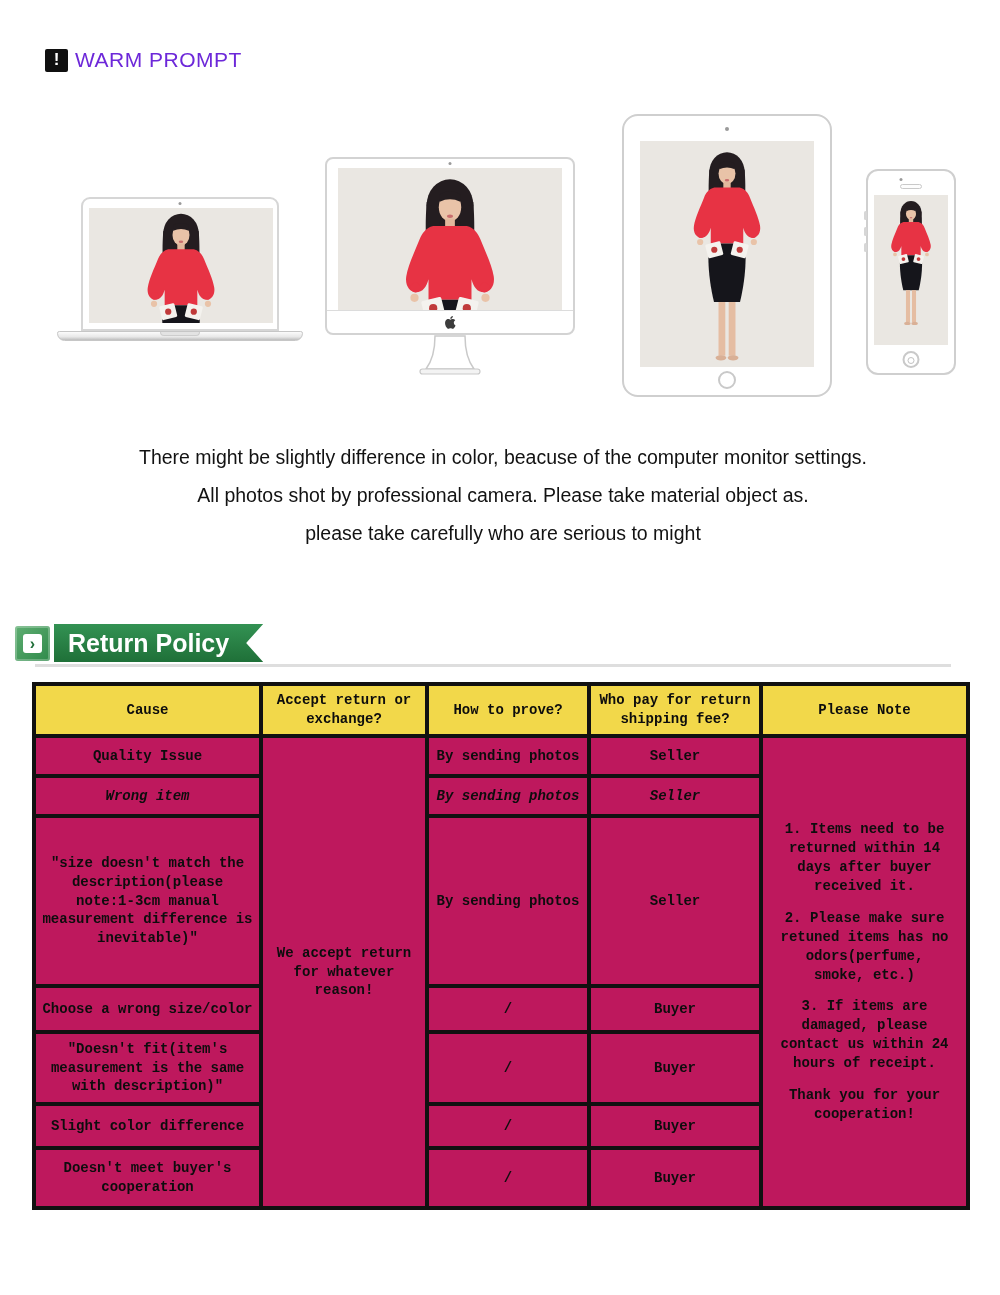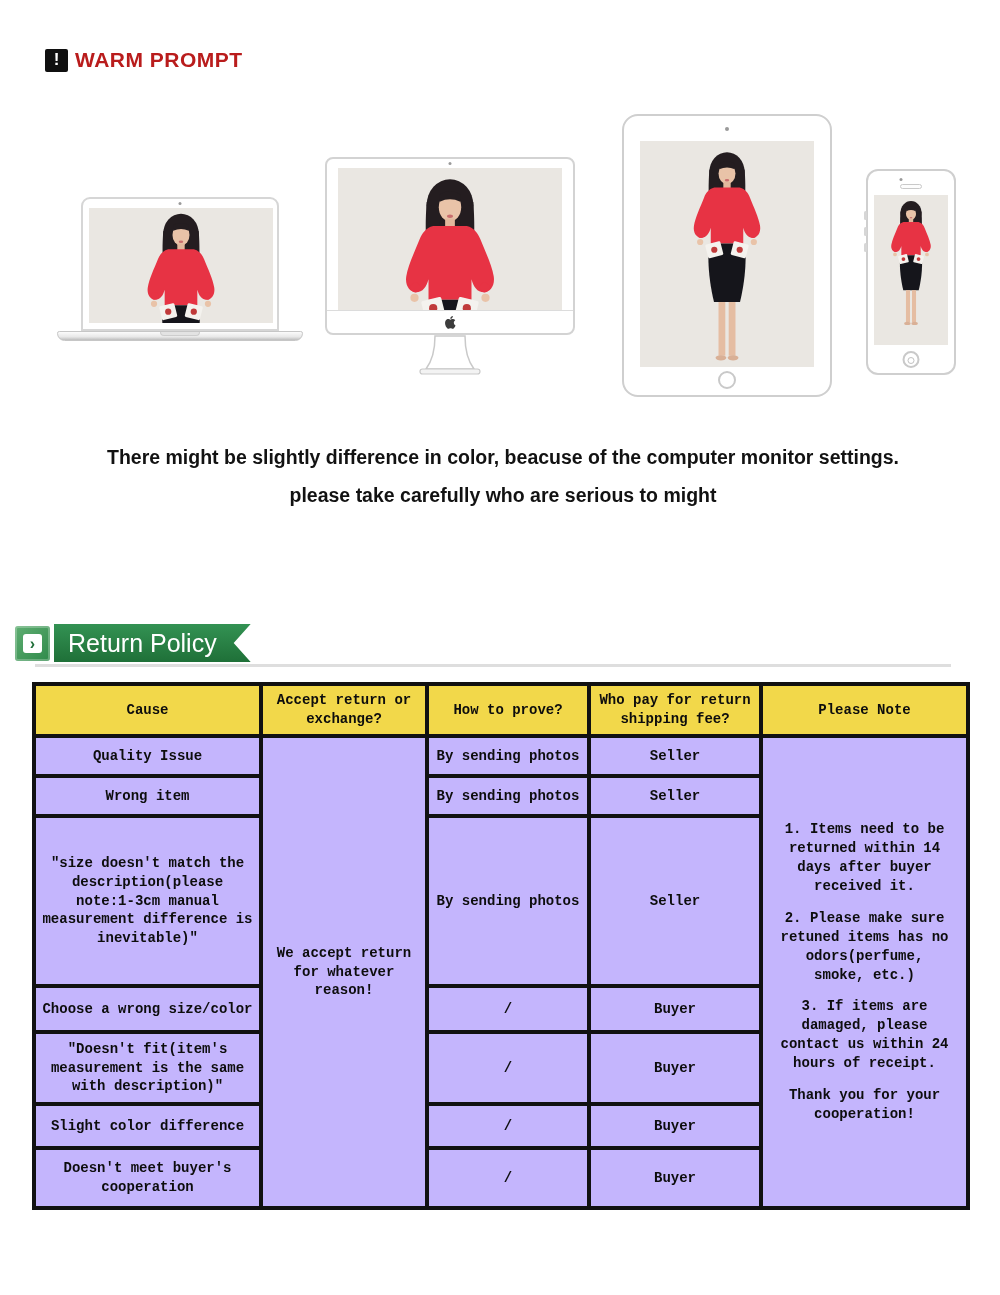--- a/index.html
+++ b/index.html
@@ -4,21 +4,21 @@
 <style>
   * { margin:0; padding:0; box-sizing:border-box; }
   body { background:#ffffff; font-family:"Liberation Sans", sans-serif; }
   .page { position:relative; width:1000px; height:1295px; background:#fff; overflow:hidden; }
 
   
   .warm-prompt { position:absolute; left:45px; top:48px; display:flex; align-items:center; gap:7px; }
   .wp-icon { display:inline-flex; align-items:center; justify-content:center;
              width:23px; height:23px; background:#101010; color:#fff; border-radius:2px;
              font-weight:bold; font-size:17px; }
-  .wp-title { font-size:21px; color:#b91c1c; letter-spacing:0.5px; font-weight:700; }
+  .wp-title { font-size:21px; color:#6d28d9; letter-spacing:0.5px; font-weight:400; }
 
   
   .device { position:absolute; }
   .cam { position:absolute; left:50%; transform:translateX(-50%); width:4px; height:4px;
          border-radius:50%; background:#9a9a9a; }
   .photo { display:block; background:#eae7e2; }
 
   .laptop { left:57px; top:197px; width:246px; }
   .laptop-screen { position:relative; width:198px; height:134px; margin:0 auto;
                    border:2px solid #d6d6d6; border-radius:9px 9px 0 0; background:#fff;
@@ -55,46 +55,46 @@
   .speaker { position:absolute; left:50%; transform:translateX(-50%); top:13px;
              width:22px; height:5px; border:1px solid #c9c9c9; border-radius:3px; background:#fdfdfd; }
   .iphone-photo { width:74px; height:150px; margin:24px auto 0 auto; }
   .iphone .home-btn { width:17px; height:17px; bottom:5px; }
   .iphone .home-dot { position:absolute; left:50%; bottom:9px; transform:translateX(-50%);
              width:7px; height:7px; border:1px solid #c2c2c2; border-radius:50%; }
   .side-btn { position:absolute; left:-4px; width:3px; height:9px; background:#d6d6d6; border-radius:2px; }
 
   
   .notice { position:absolute; left:0; top:438px; width:1000px; text-align:center; }
-  .notice p { font-size:19.5px; line-height:38px; color:#121212; font-weight:700;margin-left:6px; }
+  .notice p { font-size:19.5px; line-height:38px; color:#121212; font-weight:400;margin-left:6px; }
 
   
   .ribbon-row { position:absolute; left:15px; top:624px; display:flex; align-items:center; }
   .ribbon-chevron-box { width:35px; height:35px; border-radius:3px;
         background:linear-gradient(135deg,#5fae72 0%,#2f8a4a 100%);
         display:flex; align-items:center; justify-content:center; margin-right:4px;
         box-shadow:inset 0 0 0 2px rgba(255,255,255,0.25); }
   .ribbon-chevron-box i { font-style:normal; width:19px; height:19px; background:#fff; border-radius:3px;
         color:#1f6e38; font-weight:bold; font-size:16px; line-height:19px; text-align:center; }
   .ribbon { height:38px; line-height:38px; padding:0 34px 0 14px;
         background:linear-gradient(180deg,#339253 0%,#1f7038 100%);
-        color:#fff; font-size:25px; font-weight:normal;
+        color:#fff; font-size:25px; font-weight:bold;
         clip-path:polygon(0 0, 100% 0, calc(100% - 17px) 50%, 100% 100%, 0 100%); }
   .ribbon-shadow { position:absolute; left:35px; top:664px; width:916px; height:3px; background:#dedede; }
 
   
   .policy-table { position:absolute; left:32px; top:682px; width:934px;
         border-collapse:collapse; table-layout:fixed;
         font-family:"Liberation Mono", monospace; color:#0d0d0d; }
   .policy-table th, .policy-table td { border:4px solid #111; text-align:center;
         vertical-align:middle; padding:2px 3px; font-weight:bold; }
   .policy-table th { background:#f2d84a; font-size:14px; height:52px; line-height:1.35; }
-  .policy-table td { font-size:14px; line-height:1.35; background:#c4b5fd; }
+  .policy-table td { font-size:14px; line-height:1.35; background:#be185d; }
   tr.r1 td { height:40px; }
-  tr.r2 td { height:40px; }
+  tr.r2 td { height:40px;font-style:italic; }
   tr.r3 td { height:170px; }
   tr.r4 td { height:46px; }
   tr.r5 td { height:72px; }
   tr.r6 td { height:44px; }
   tr.r7 td { height:60px; }
   .note-cell p { margin:13px 12px; }
 </style>
 </head>
 <body>
 
@@ -183,20 +183,21 @@
       <svg class="photo iphone-photo" viewBox="6 -2 88 180" preserveAspectRatio="xMidYMid slice">
           <use href="#model-figure"></use>
         </svg>
       <span class="home-btn"></span>
       <span class="home-dot"></span>
     </div>
   </div>
 
   <section class="notice">
     <p>There might be slightly difference in color, beacuse of the computer monitor settings.</p>
+    <p>All photos shot by professional camera. Please take material object as.</p>
     <p>please take carefully who are serious to might</p>
   </section>
 
   <div class="ribbon-row">
     <span class="ribbon-chevron-box">
         <i>›</i>
       </span>
     <span class="ribbon">Return Policy</span>
   </div>
   <div class="ribbon-shadow"></div>

